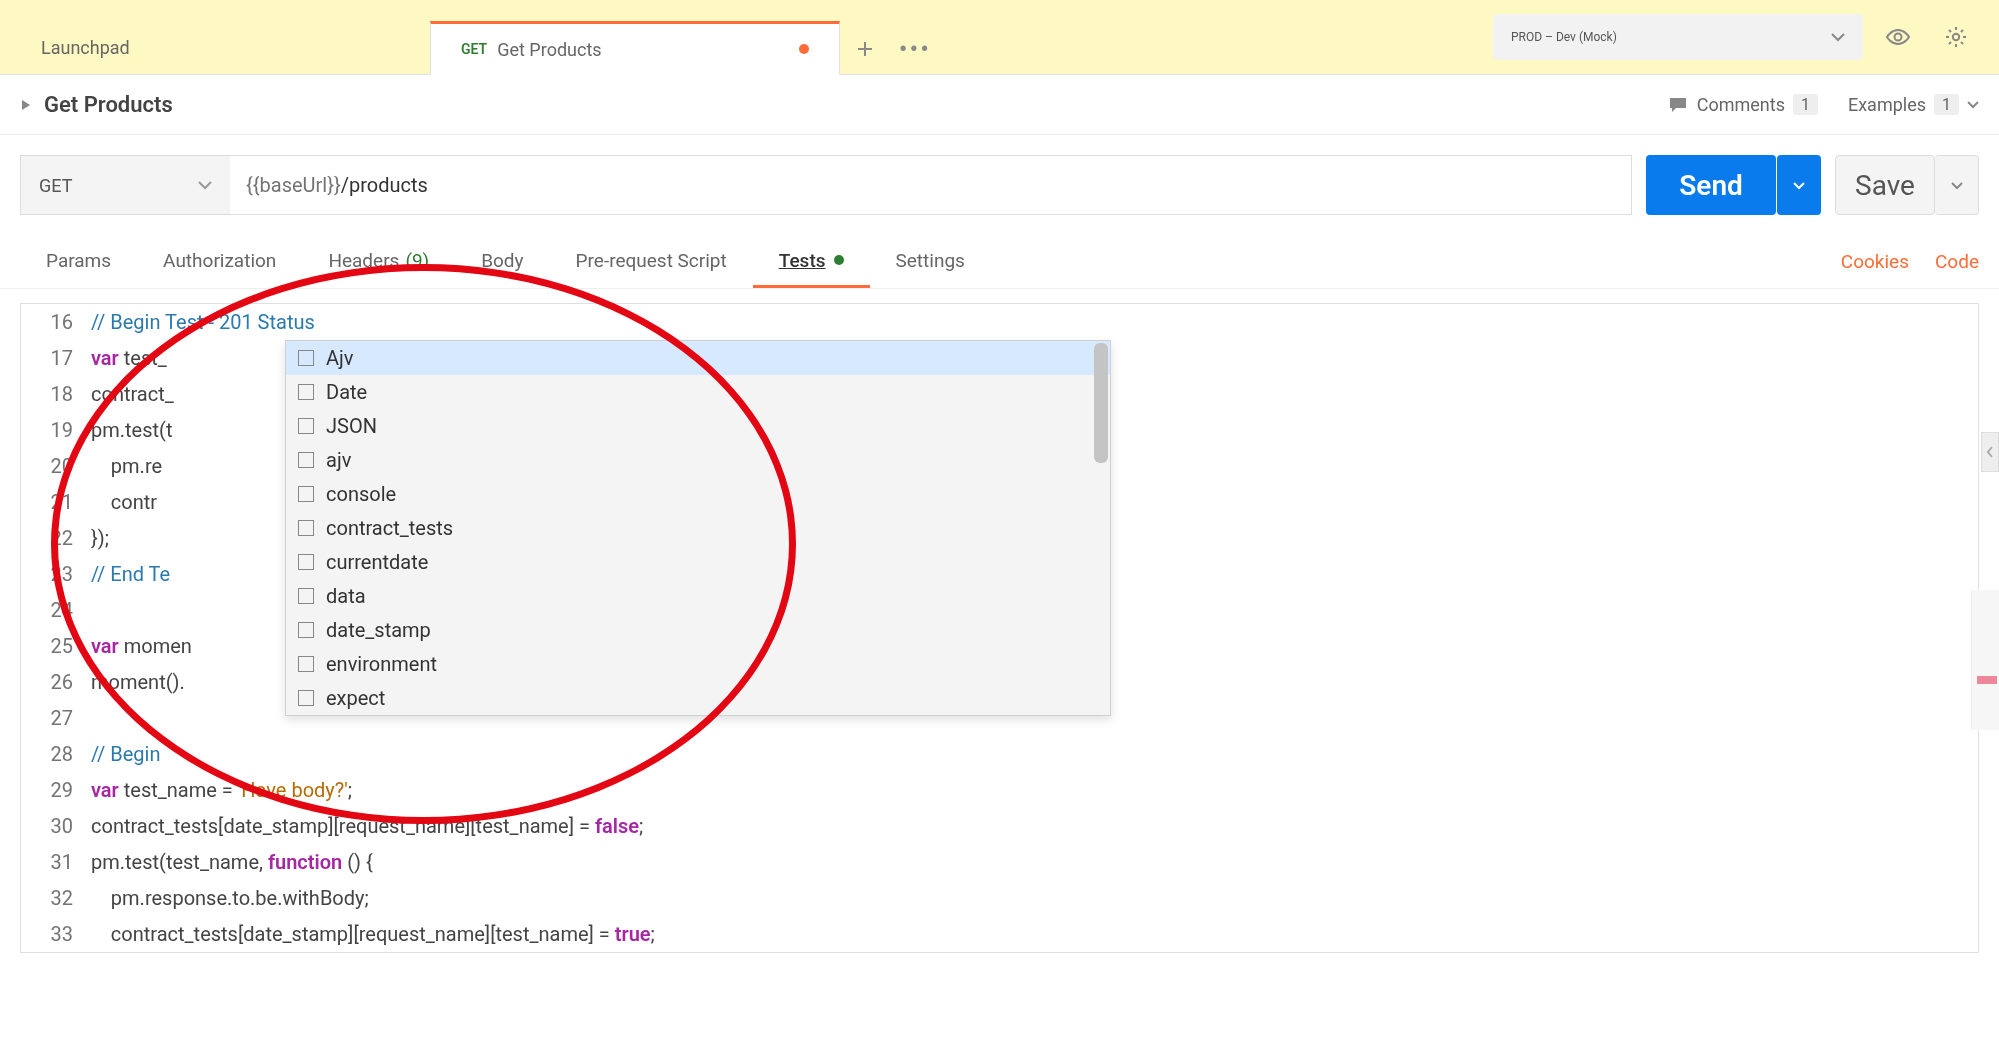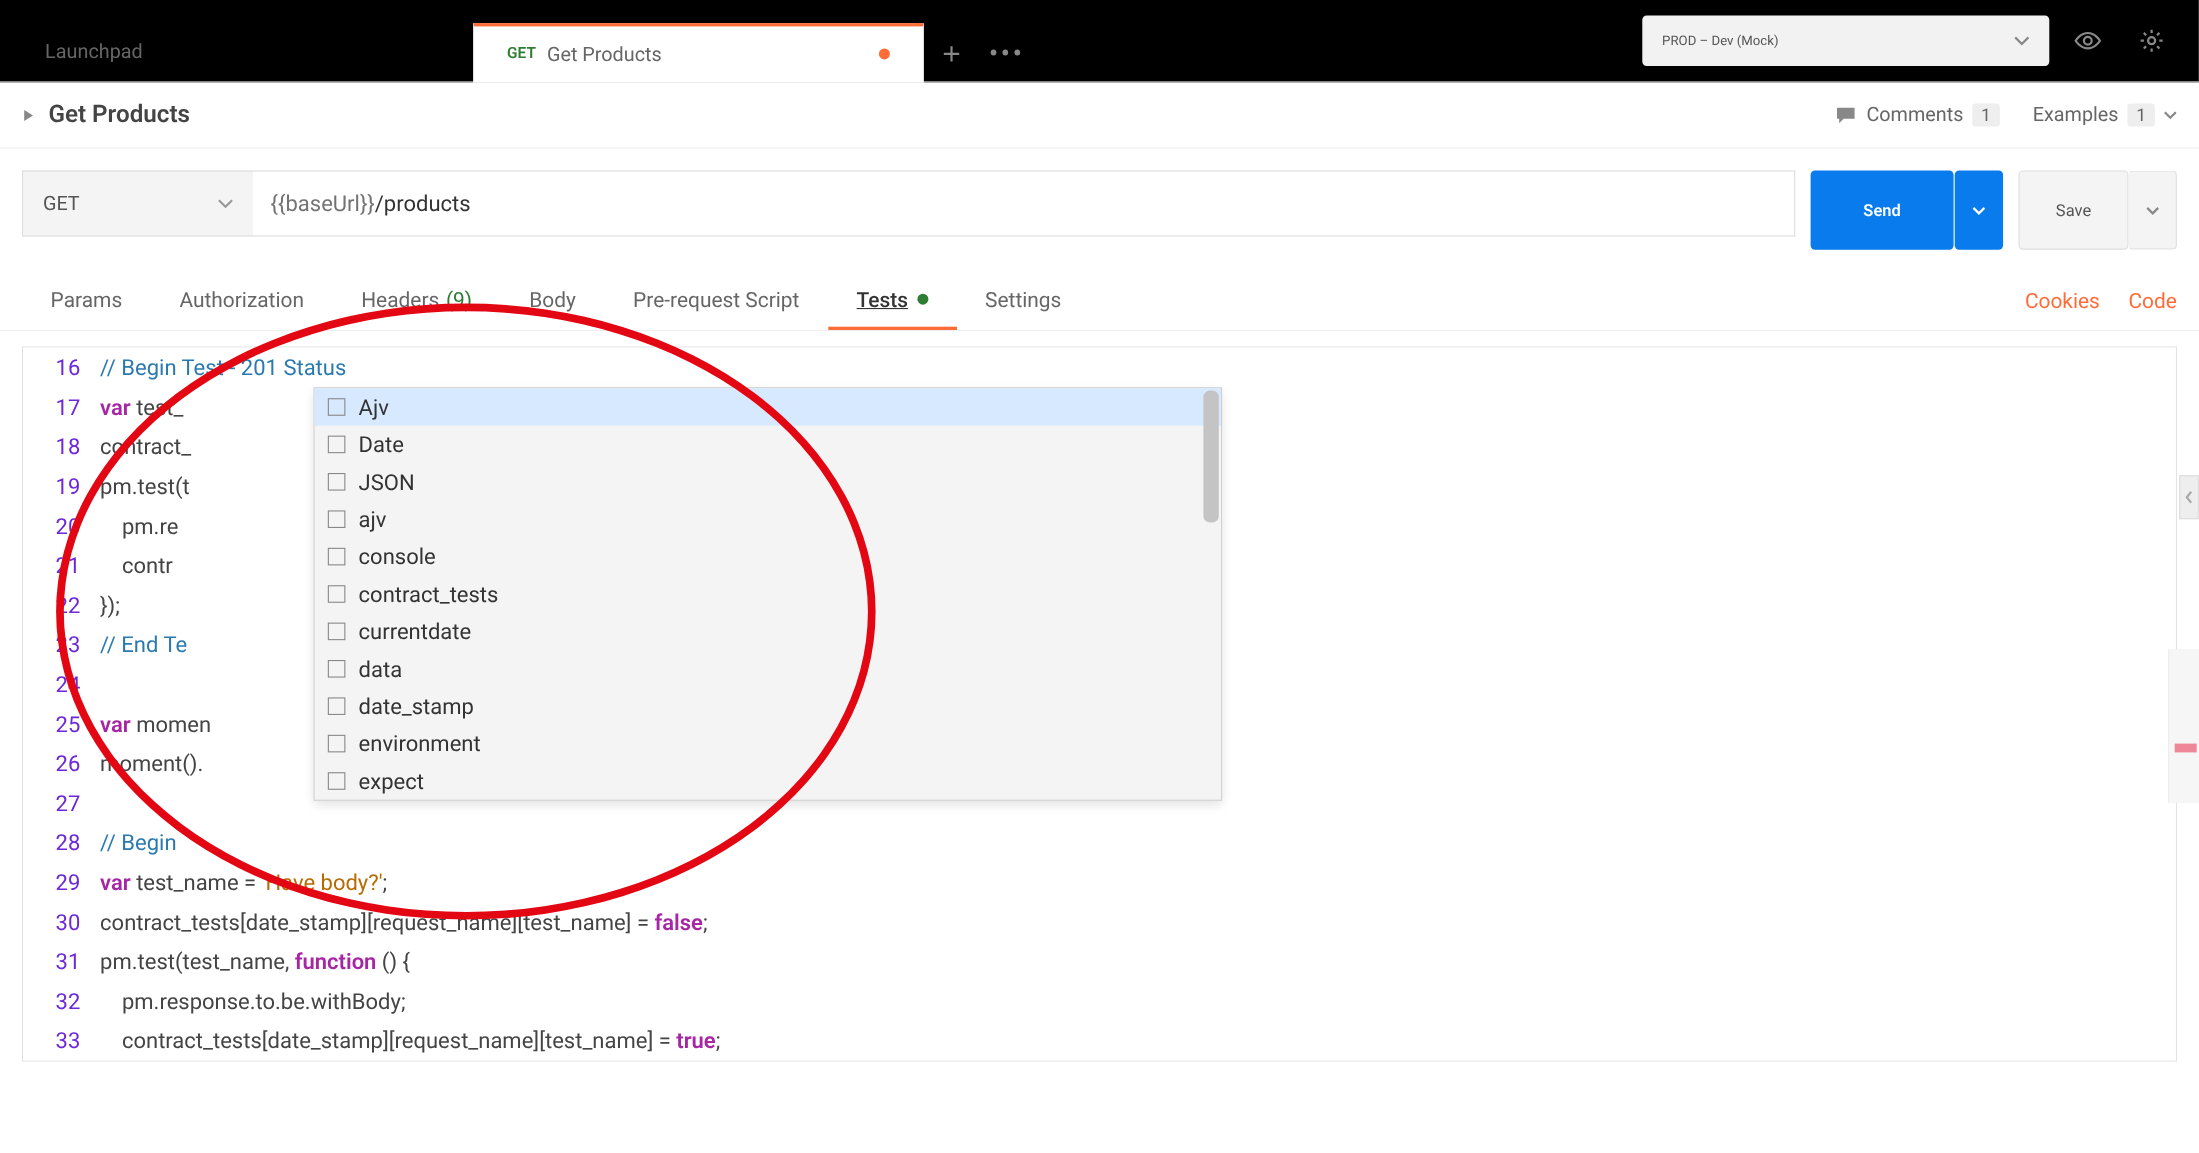--- a/index.html
+++ b/index.html
@@ -1,18 +1,18 @@
 <!DOCTYPE html>
 <html><head>
 <meta charset="utf-8">
 <style>
 * { margin:0; padding:0; box-sizing:border-box; font-family:-apple-system,BlinkMacSystemFont,"Segoe UI",Roboto,sans-serif; }
 body { background:#fff; color:#333; font-size:14px; width:1999px; height:1048px; transform-origin:0 0; }
 
-.topbar { display:flex; align-items:flex-end; height:75px; border-bottom:1px solid #e0e0e0; background:#000000; }
+.topbar { display:flex; align-items:flex-end; height:75px; border-bottom:1px solid #e0e0e0; background:#fef9c3; }
 .tabs-area { display:flex; flex:1; align-items:flex-end; height:100%; padding-left:10px; }
 .tab { display:flex; align-items:center; padding:0 30px; height:54px; font-size:18px; color:#666; cursor:pointer; border:1px solid transparent; position:relative; }
 .tab.launch { min-width:420px; }
 .tab.active { background:#fff; border:1px solid #e0e0e0; border-bottom:1px solid #fff; border-top:3px solid #ff6c37; margin-bottom:-1px; }
 .tab .method { color:#2e7d32; font-weight:600; font-size:14px; margin-right:10px; }
 .tab .dirty-dot { width:10px; height:10px; border-radius:50%; background:#ff6c37; margin-left:20px; }
 .tab-btn { width:50px; height:50px; display:flex; align-items:center; justify-content:center; color:#888; font-size:22px; cursor:pointer; }
 .env-area { display:flex; align-items:center; gap:12px; padding:0 20px; height:100%; }
 .env-select { display:flex; align-items:center; justify-content:space-between; width:370px; height:46px; padding:0 18px; background:#f2f2f2; border-radius:4px; font-size:12px; color:#555; cursor:pointer; }
 .icon-btn { width:46px; height:46px; display:flex; align-items:center; justify-content:center; color:#888; cursor:pointer; border-radius:4px; }
@@ -20,38 +20,38 @@
 .reqtitle-row { display:flex; align-items:center; height:60px; padding:0 20px; border-bottom:1px solid #eee; }
 .reqtitle-row .tri { color:#888; margin-right:12px; }
 .reqtitle-row .rtitle { font-size:22px; font-weight:600; color:#444; flex:1; }
 .rt-link { display:flex; align-items:center; gap:8px; color:#666; font-size:18px; margin-left:30px; cursor:pointer; }
 .rt-badge { background:#eee; padding:1px 8px; border-radius:3px; font-size:16px; }
 
 .url-row { display:flex; gap:14px; padding:20px; }
 .method-sel { display:flex; align-items:center; justify-content:space-between; width:210px; height:60px; padding:0 18px; background:#f4f4f4; border:1px solid #ddd; border-right:none; font-size:18px; color:#555; }
 .url-input { flex:1; height:60px; border:1px solid #ddd; border-left:none; display:flex; align-items:center; padding:0 16px; font-size:20px; background:#fff; }
 .url-var { color:#737373; }
-.btn { height:72px; display:flex; align-items:center; justify-content:center; font-size:15px; border-radius:4px; cursor:pointer; }
+.btn { height:60px; display:flex; align-items:center; justify-content:center; font-size:28px; border-radius:4px; cursor:pointer; }
 .btn-send { background:#097bed; color:#fff; width:130px; font-weight:600; }
 .btn-send-dd { background:#097bed; color:#fff; width:44px; margin-left:1px; }
 .btn-save { background:#f4f4f4; border:1px solid #ddd; color:#555; width:100px; }
 .btn-save-dd { background:#f4f4f4; border:1px solid #ddd; border-left:none; color:#888; width:44px; }
 
 .subtabs { display:flex; align-items:center; padding:0 20px; border-bottom:1px solid #eee; height:54px; font-size:19px; }
 .subtab { padding:0 26px; height:100%; display:flex; align-items:center; color:#666; cursor:pointer; border-bottom:3px solid transparent; }
 .subtab.active { color:#333; font-weight:500; border-bottom:3px solid #ff6c37;text-decoration:underline; }
 .subtab .cnt { color:#2e7d32; margin-left:6px; }
 .subtab .grn-dot { width:10px; height:10px; border-radius:50%; background:#2e7d32; margin-left:8px; }
 .spacer { flex:1; }
 .rlink { color:#ff6c37; margin-left:26px; cursor:pointer; }
 
 .editor-wrap { margin:14px 20px 20px 20px; border:1px solid #e0e0e0; position:relative; }
 .editor { font-family:"SF Mono",Menlo,Consolas,monospace; font-size:20px; line-height:36px; background:#fff; }
 .line { display:flex; }
-.gutter { width:70px; text-align:right; padding-right:18px; color:#6d28d9; user-select:none; }
+.gutter { width:70px; text-align:right; padding-right:18px; color:#737373; user-select:none; }
 .code { white-space:pre; color:#444; }
 .cm-comment { color:#2a7ab0; }
 .cm-kw { color:#a626a4; font-weight:600; }
 .cm-str { color:#b76b01; }
 .cm-bool { color:#a626a4; font-weight:600; }
 
 .autocomplete { position:absolute; left:264px; top:36px; width:826px; background:#f4f4f4; border:1px solid #d0d0d0; font-family:"SF Mono",Menlo,Consolas,monospace; font-size:20px; box-shadow:0 4px 10px rgba(0,0,0,.12); z-index:5; }
 .ac-item { display:flex; align-items:center; height:34px; padding:0 12px; cursor:pointer; }
 .ac-item.sel { background:#d6e9ff; }
 .ac-ico { width:16px; height:16px; border:1.5px solid #888; margin-right:12px; }

